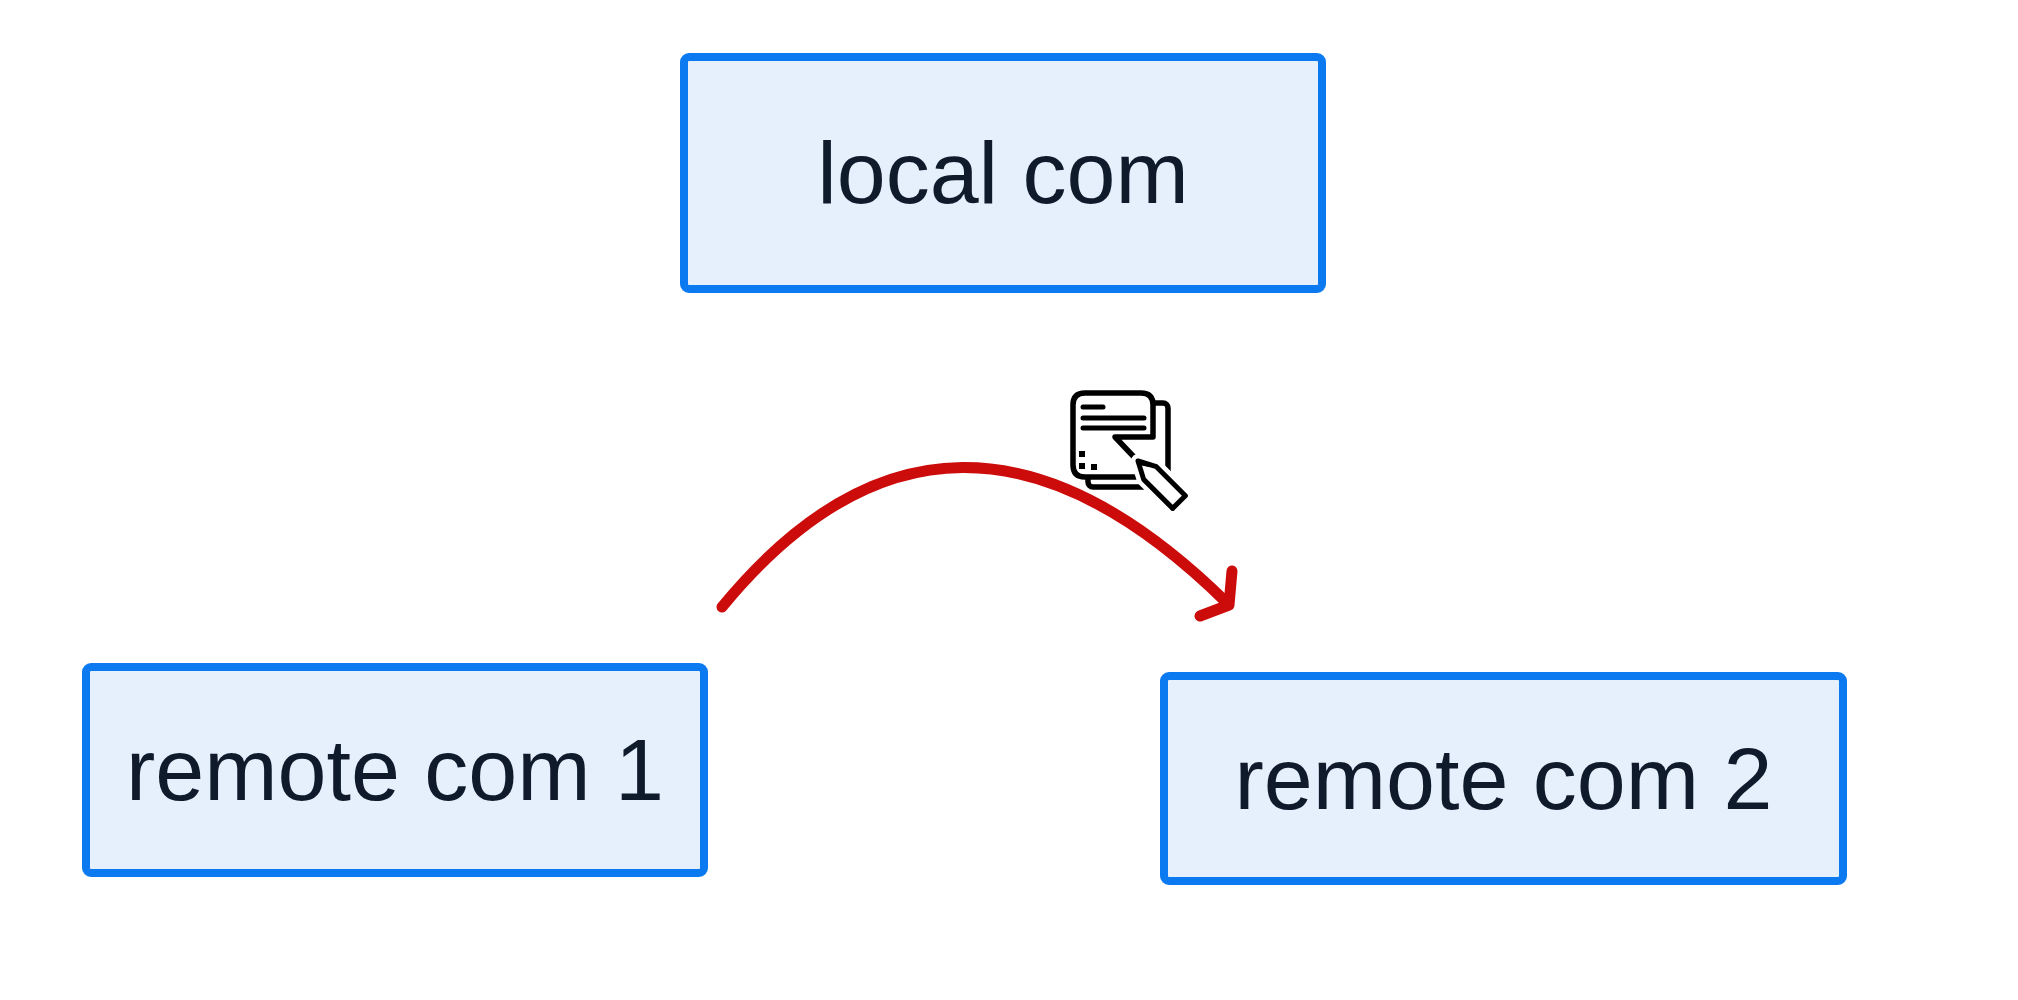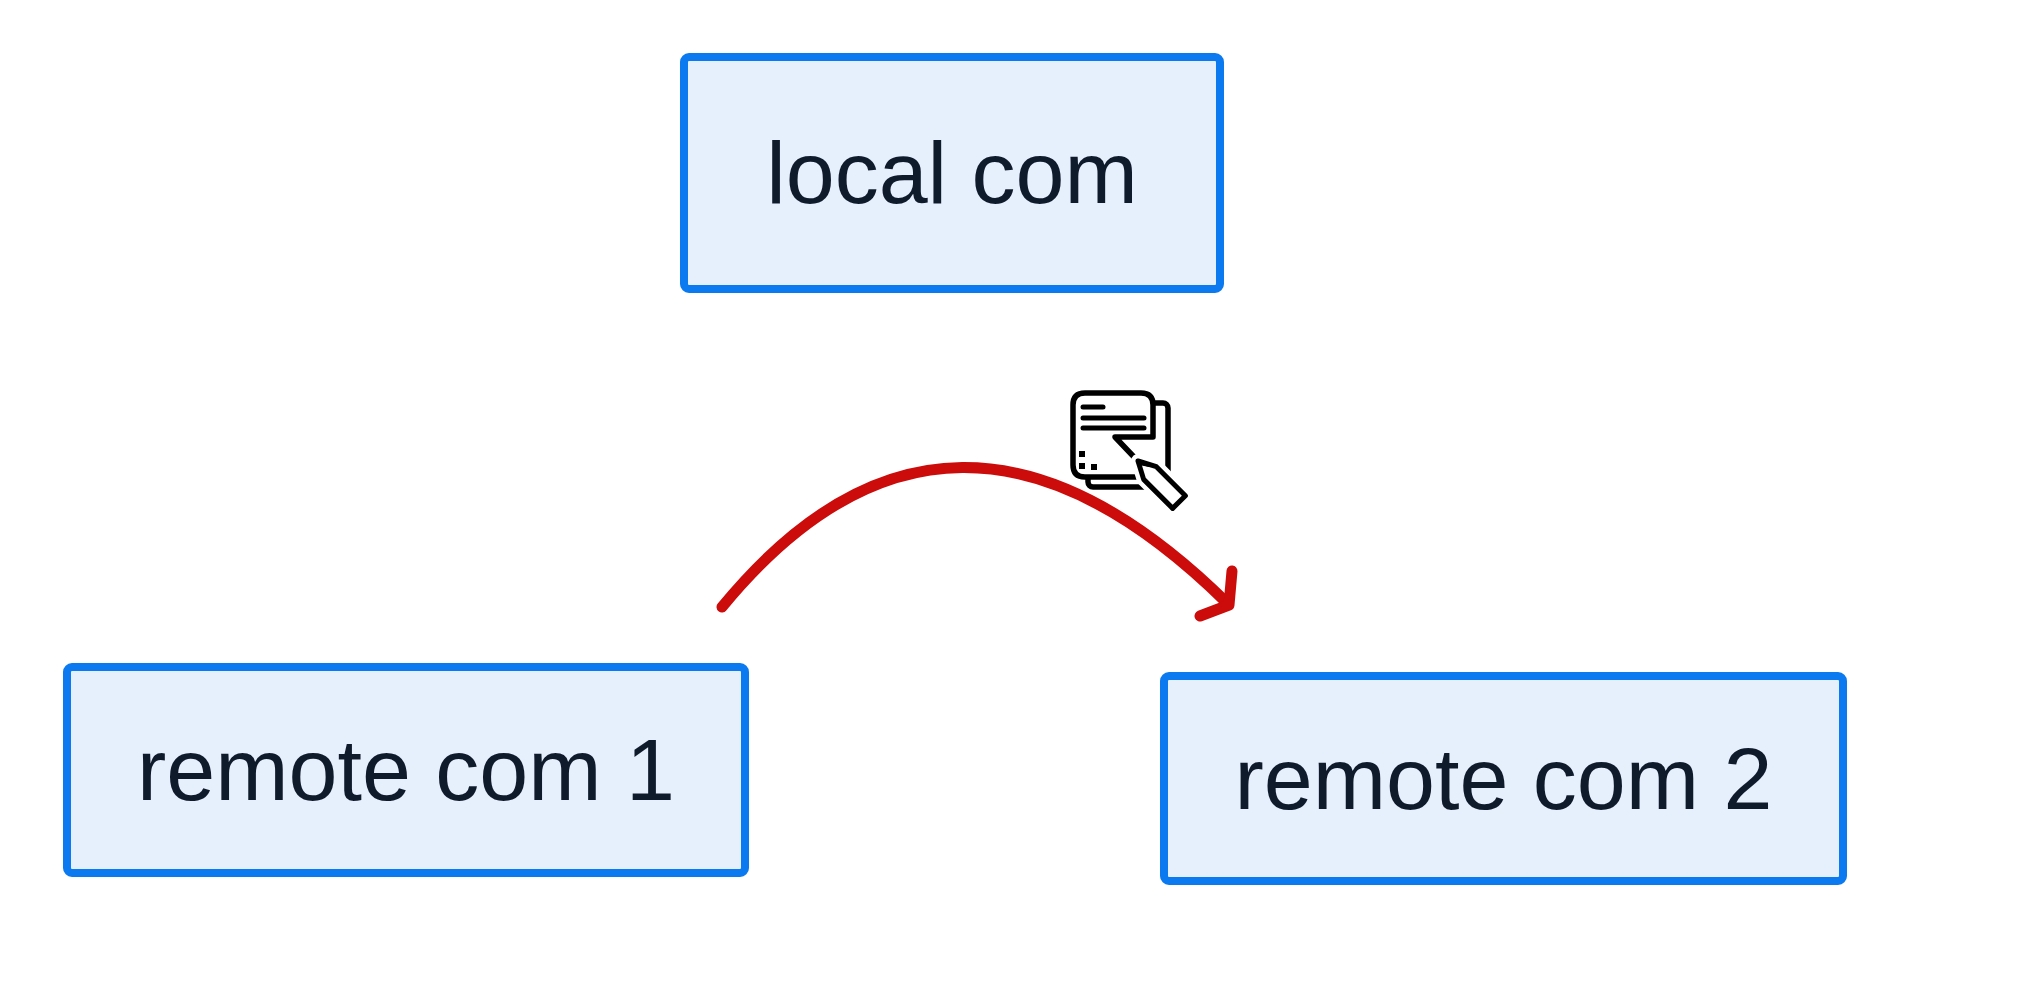--- a/index.html
+++ b/index.html
@@ -17,22 +17,22 @@
     border:8px solid var(--node_border,#0b7af0);
     border-radius:9px;
     display:flex;align-items:center;justify-content:center;
   }
   .node-label{
     color:var(--node_text,#0f1a2b);
     font-size:88px;
     line-height:1;
     white-space:nowrap;
   }
-  #node-local   {left:680px; top:53px;  width:544px; height:240px;}
-  #node-remote1 {left:63px;  top:663px; width:686px; height:214px;}
+  #node-local   {left:680px; top:53px;  width:646px; height:240px;}
+  #node-remote1 {left:82px;  top:663px; width:626px; height:214px;}
   #node-remote2 {left:1160px;top:672px; width:687px; height:213px;}
   #edge-layer{position:absolute;left:0;top:0;pointer-events:none;}
   .arrow-stroke{
     fill:none;
     stroke:var(--arrow,#cc0b0b);
     stroke-width:11;
     stroke-linecap:round;
     stroke-linejoin:round;
   }
   .ink{stroke:var(--icon,#000000);fill:none;stroke-linecap:round;stroke-linejoin:round;}

